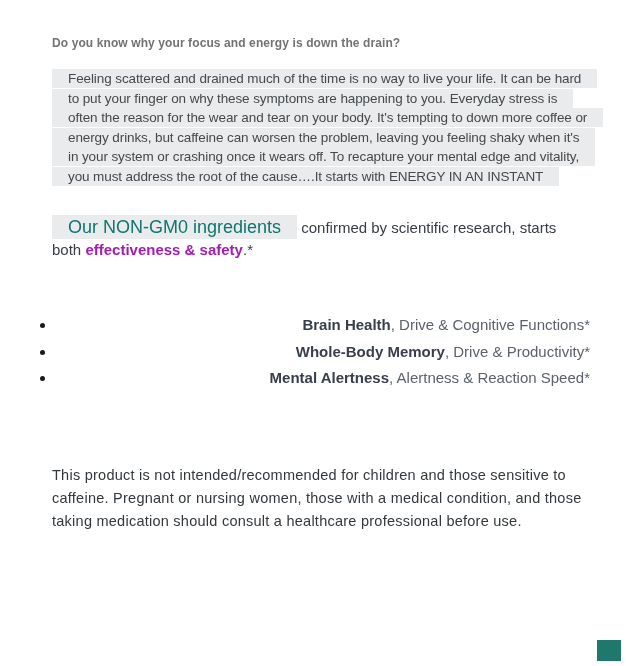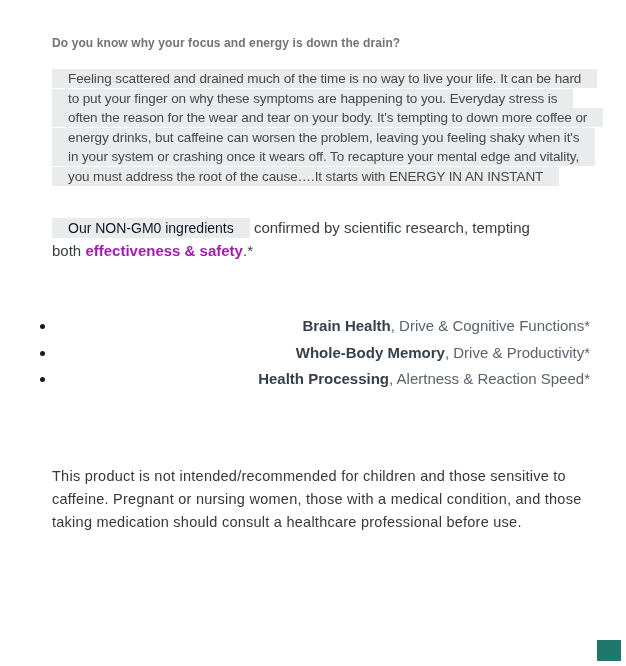--- a/index.html
+++ b/index.html
@@ -41,22 +41,22 @@
     -webkit-box-decoration-break: clone;
     box-decoration-break: clone;
   }
   .claims {
     margin: 31px 0 0 0;
     font-size: 15px;
     line-height: 21.5px;
     color: #363d44;
   }
   .claims .lead {
-    font-size: 14px;
-    color: #0f172a;
+    font-size: 18px;
+    color: #0f766e;
     letter-spacing: 0;
     text-align: right;
   }
   .claims b { font-weight: 700; color: #a21caf; }
   .benefits {
     list-style: none;
     margin: 52px 0 0 0;
     padding: 0 0 0 0;
   }
   .benefits li {
@@ -98,25 +98,25 @@
 </style>
 </head>
 <body style="background: rgb(255, 255, 255);">
 
 <div class="page">
 
   <h1 class="heading">Do you know why your focus and energy is down the drain?</h1>
 
   <p class="intro"><span class="hl" style="background: rgb(233, 235, 236);">Feeling scattered and drained much of the time is no way to live your life. It can be hard to put your finger on why these symptoms are happening to you. Everyday stress is often the reason for the wear and tear on your body.  It's tempting to down more coffee or energy drinks, but caffeine can worsen the problem, leaving you feeling shaky when it's in your system or crashing once it wears off. To recapture your mental edge and vitality, you must address the root of the cause….It starts with ENERGY IN AN INSTANT</span></p>
 
-  <p class="claims"><span class="hl lead" style="background: rgb(233, 235, 236);">Our NON-GM0 ingredients</span><span> confirmed by scientific research, tempting</span><br><span>both </span><b>effectiveness &amp; safety</b><span>.*</span></p>
+  <p class="claims"><span class="hl lead" style="background: rgb(233, 235, 236);">Our NON-GM0 ingredients</span><span> confirmed by scientific research, starts</span><br><span>both </span><b>effectiveness &amp; safety</b><span>.*</span></p>
 
   <ul class="benefits">
     <li><span class="bullet"></span><b>Brain Health</b><span>, Drive &amp; Cognitive Functions*</span></li>
     <li><span class="bullet"></span><b>Whole-Body Memory</b><span>, Drive &amp; Productivity*</span></li>
-    <li><span class="bullet"></span><b>Health Processing</b><span>, Alertness &amp; Reaction Speed*</span></li>
+    <li><span class="bullet"></span><b>Mental Alertness</b><span>, Alertness &amp; Reaction Speed*</span></li>
   </ul>
 
   <p class="disclaimer">This product is not intended/recommended for children and those sensitive to caffeine. Pregnant or nursing women, those with a medical condition, and those taking medication should consult a healthcare professional before use.</p>
 
 </div>
 
 <div class="corner-square" style="background: rgb(32, 119, 108);"></div>
 
 </body></html>

